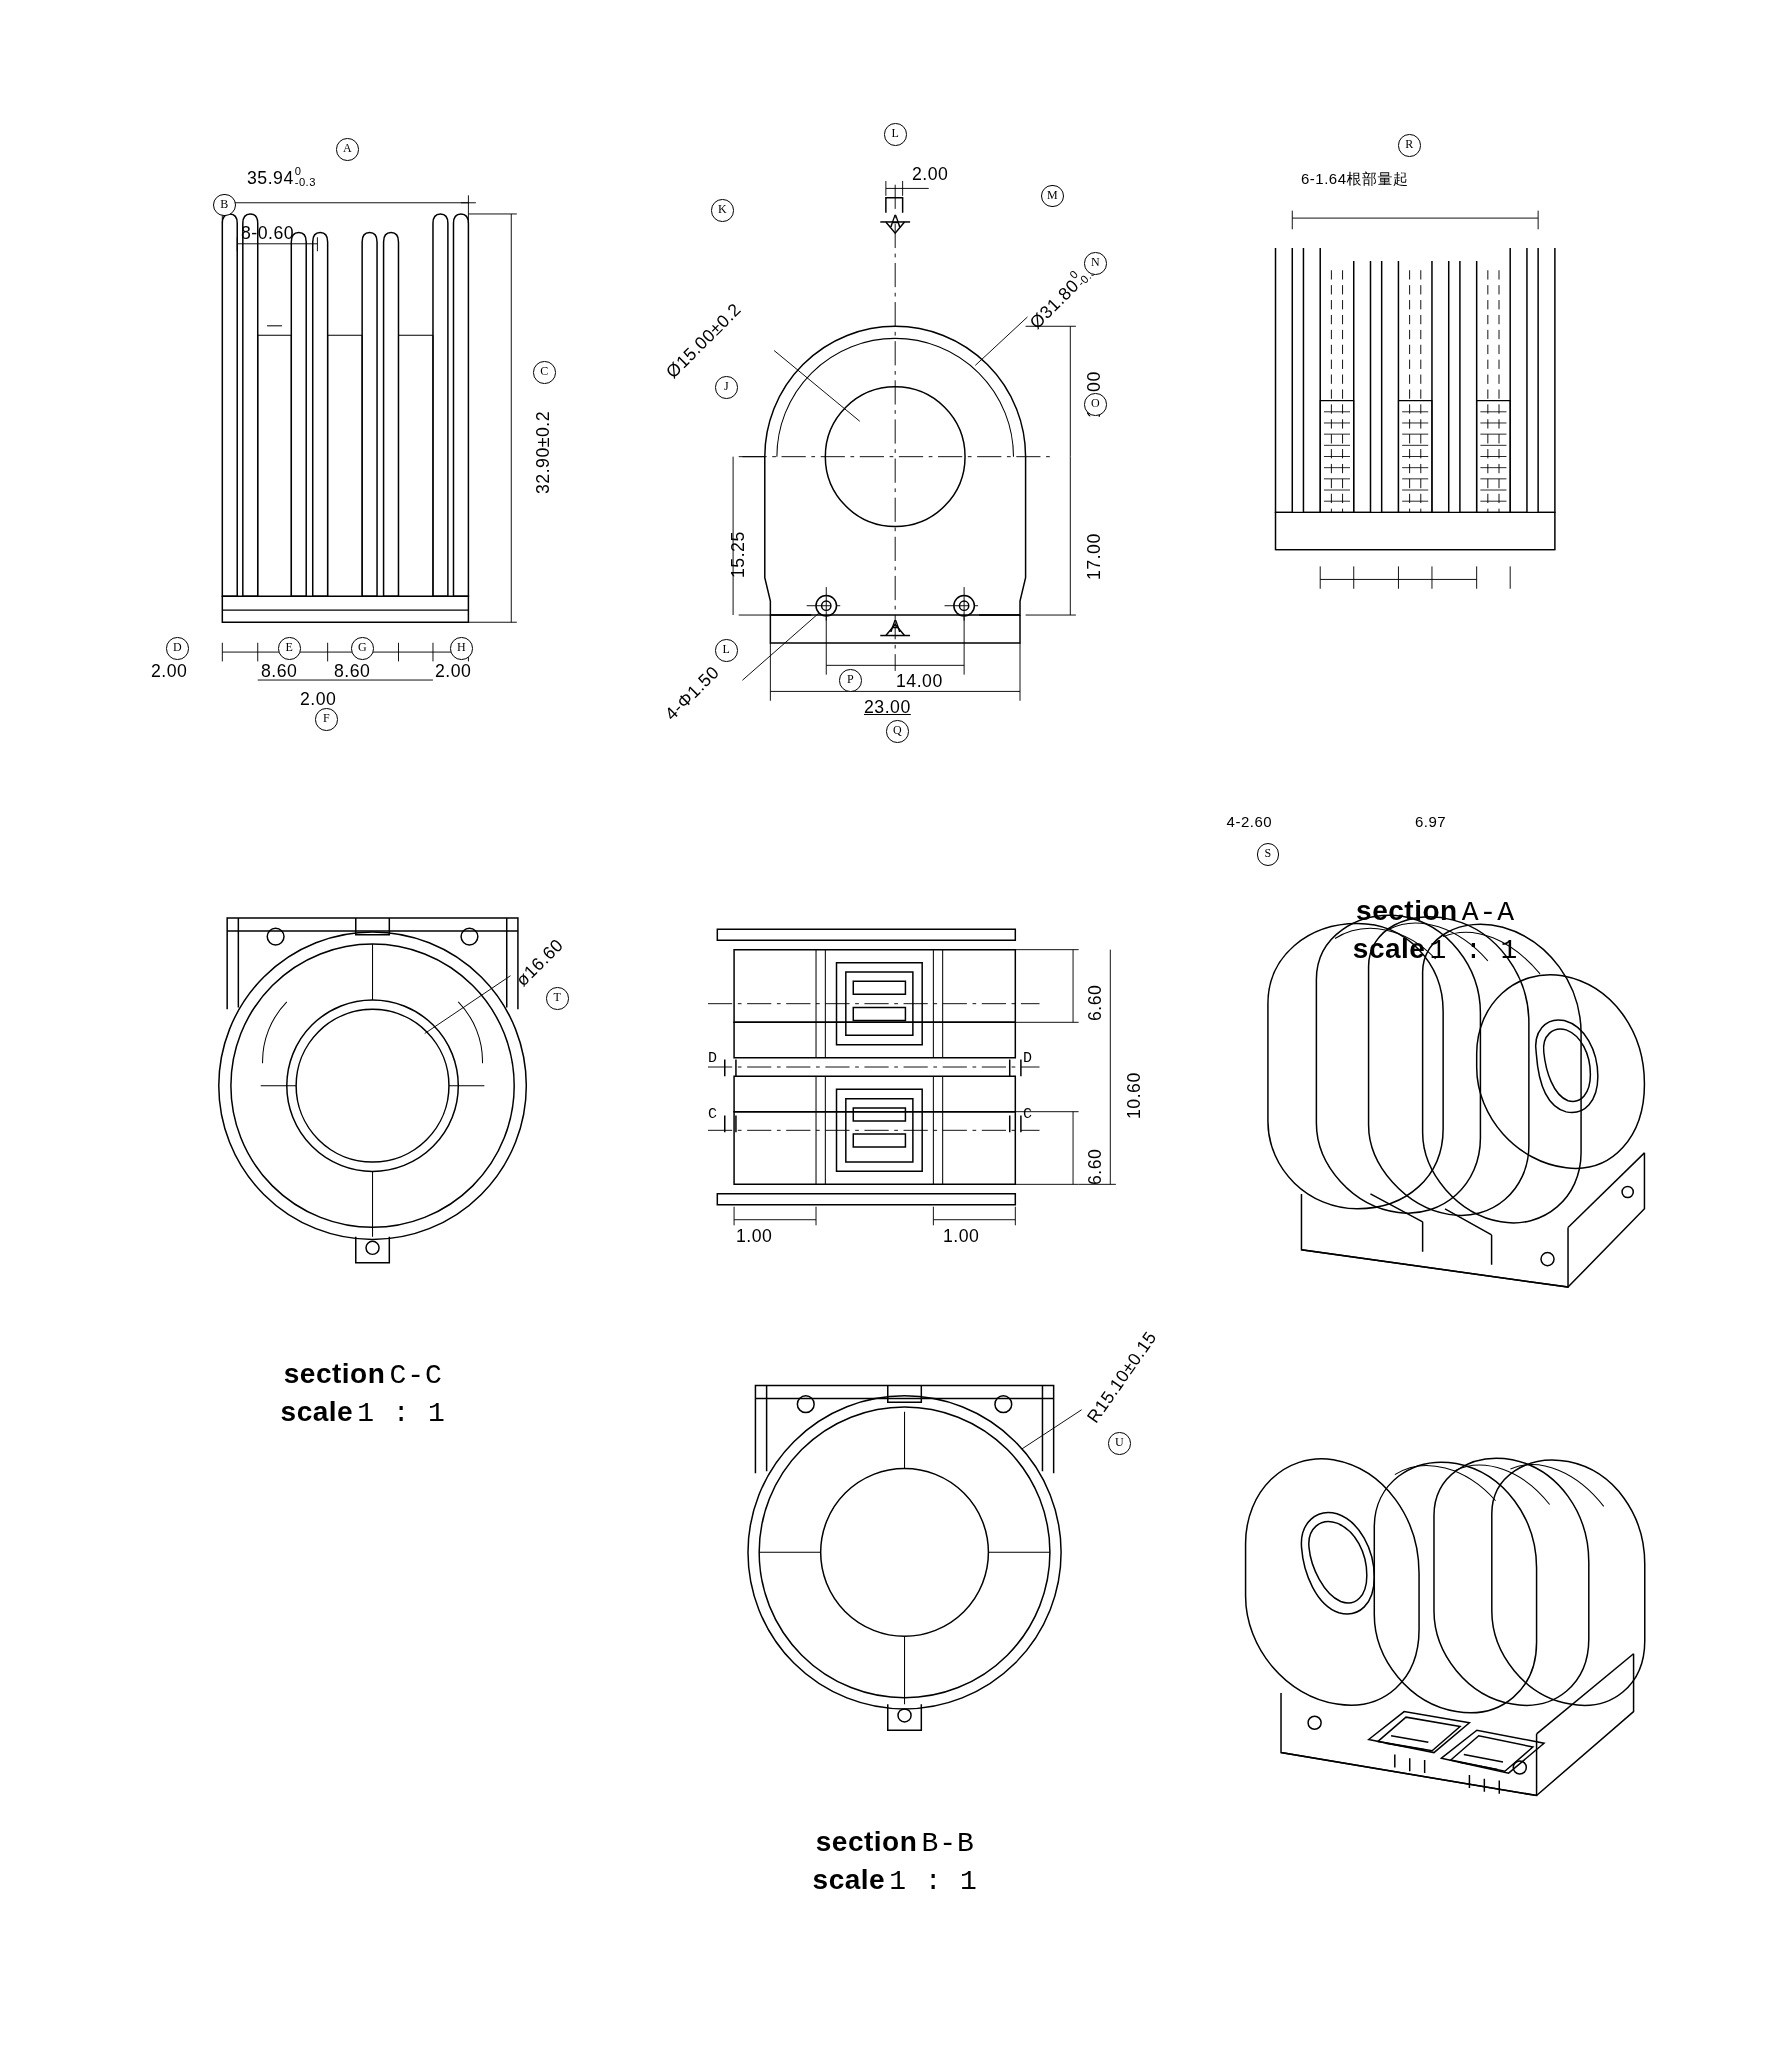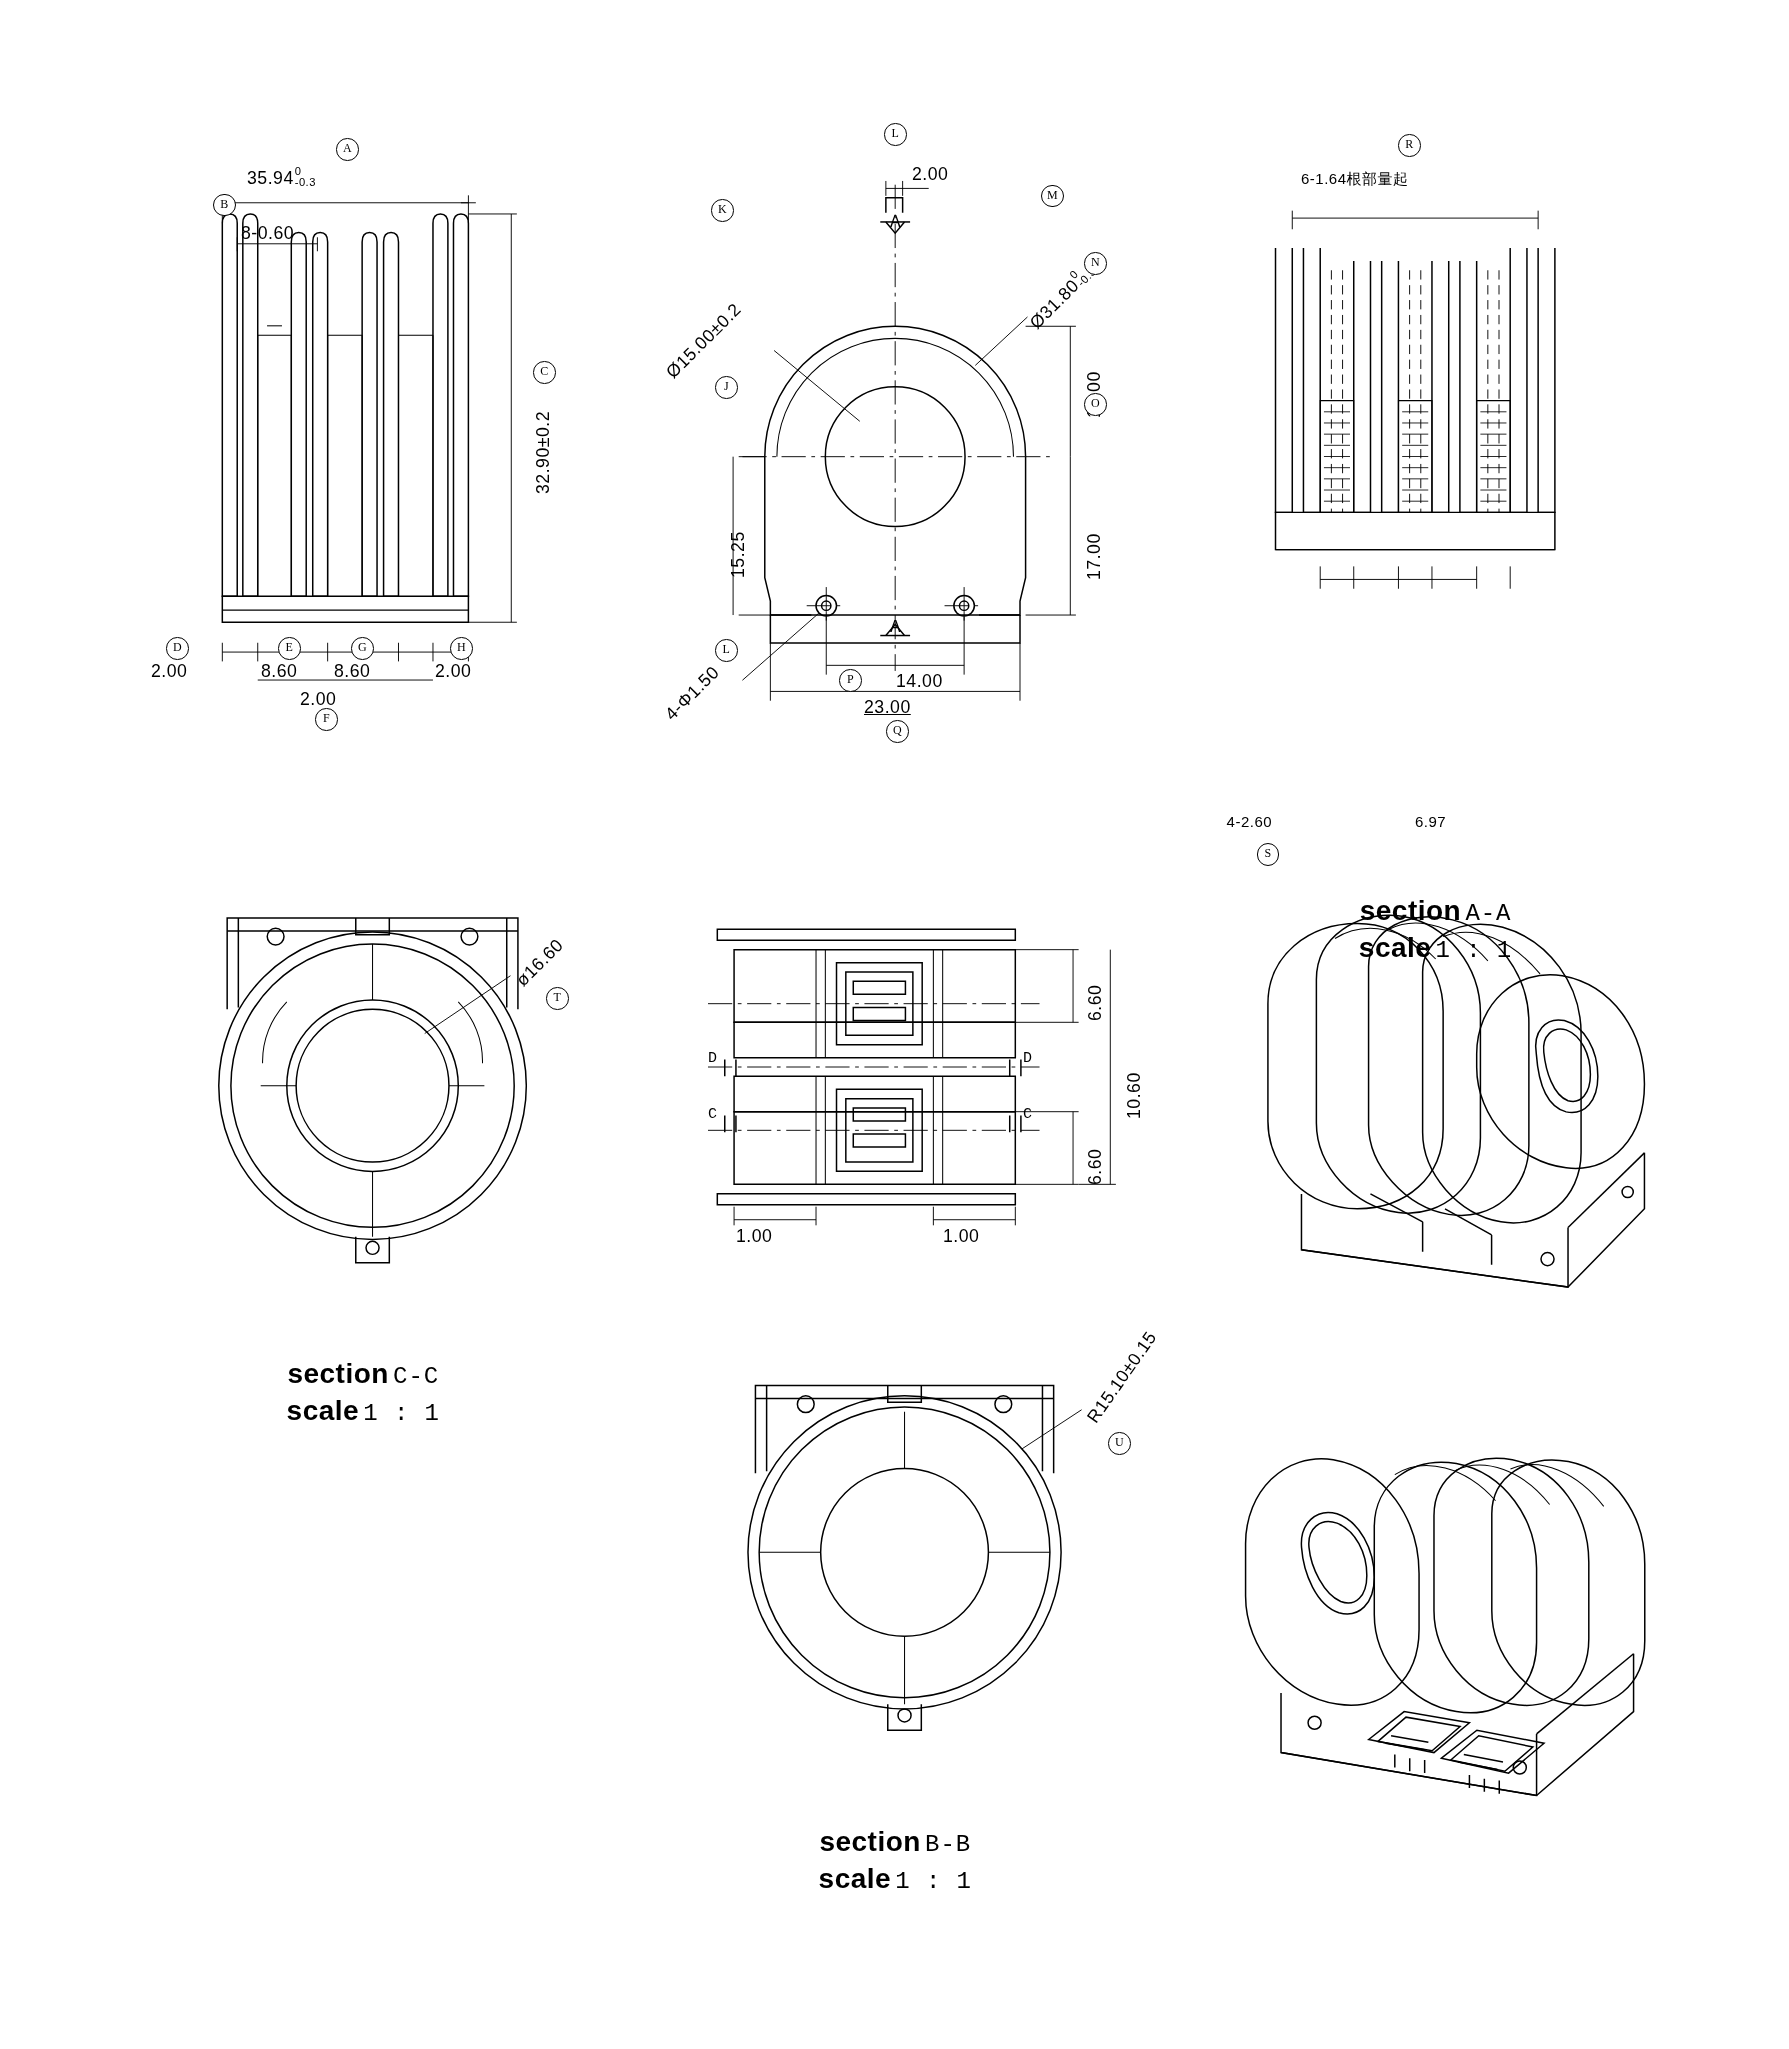--- a/index.html
+++ b/index.html
@@ -62,21 +62,21 @@
     white-space: nowrap;
   }
   .caption .w1 {
     font-family: Liberation Sans, sans-serif;
     font-weight: bold;
     font-size: 28px;
     letter-spacing: 0.5px;
   }
   .caption .w2 {
     font-family: "Liberation Mono", monospace;
-    font-size: 24px;
+    font-size: 28px;
     letter-spacing: 0.9px;
   }
   .caption .row { line-height: 1.28; }
   .rot90 { transform-origin: 0 0; transform: rotate(-90deg); }
   .rot45 { transform-origin: 0 0; transform: rotate(-45deg); }
   .rotn45 { transform-origin: 0 0; transform: rotate(-55deg); }
   .frac {
     display: inline-block;
     vertical-align: -1.9px;
     font-size: 11.2px;

